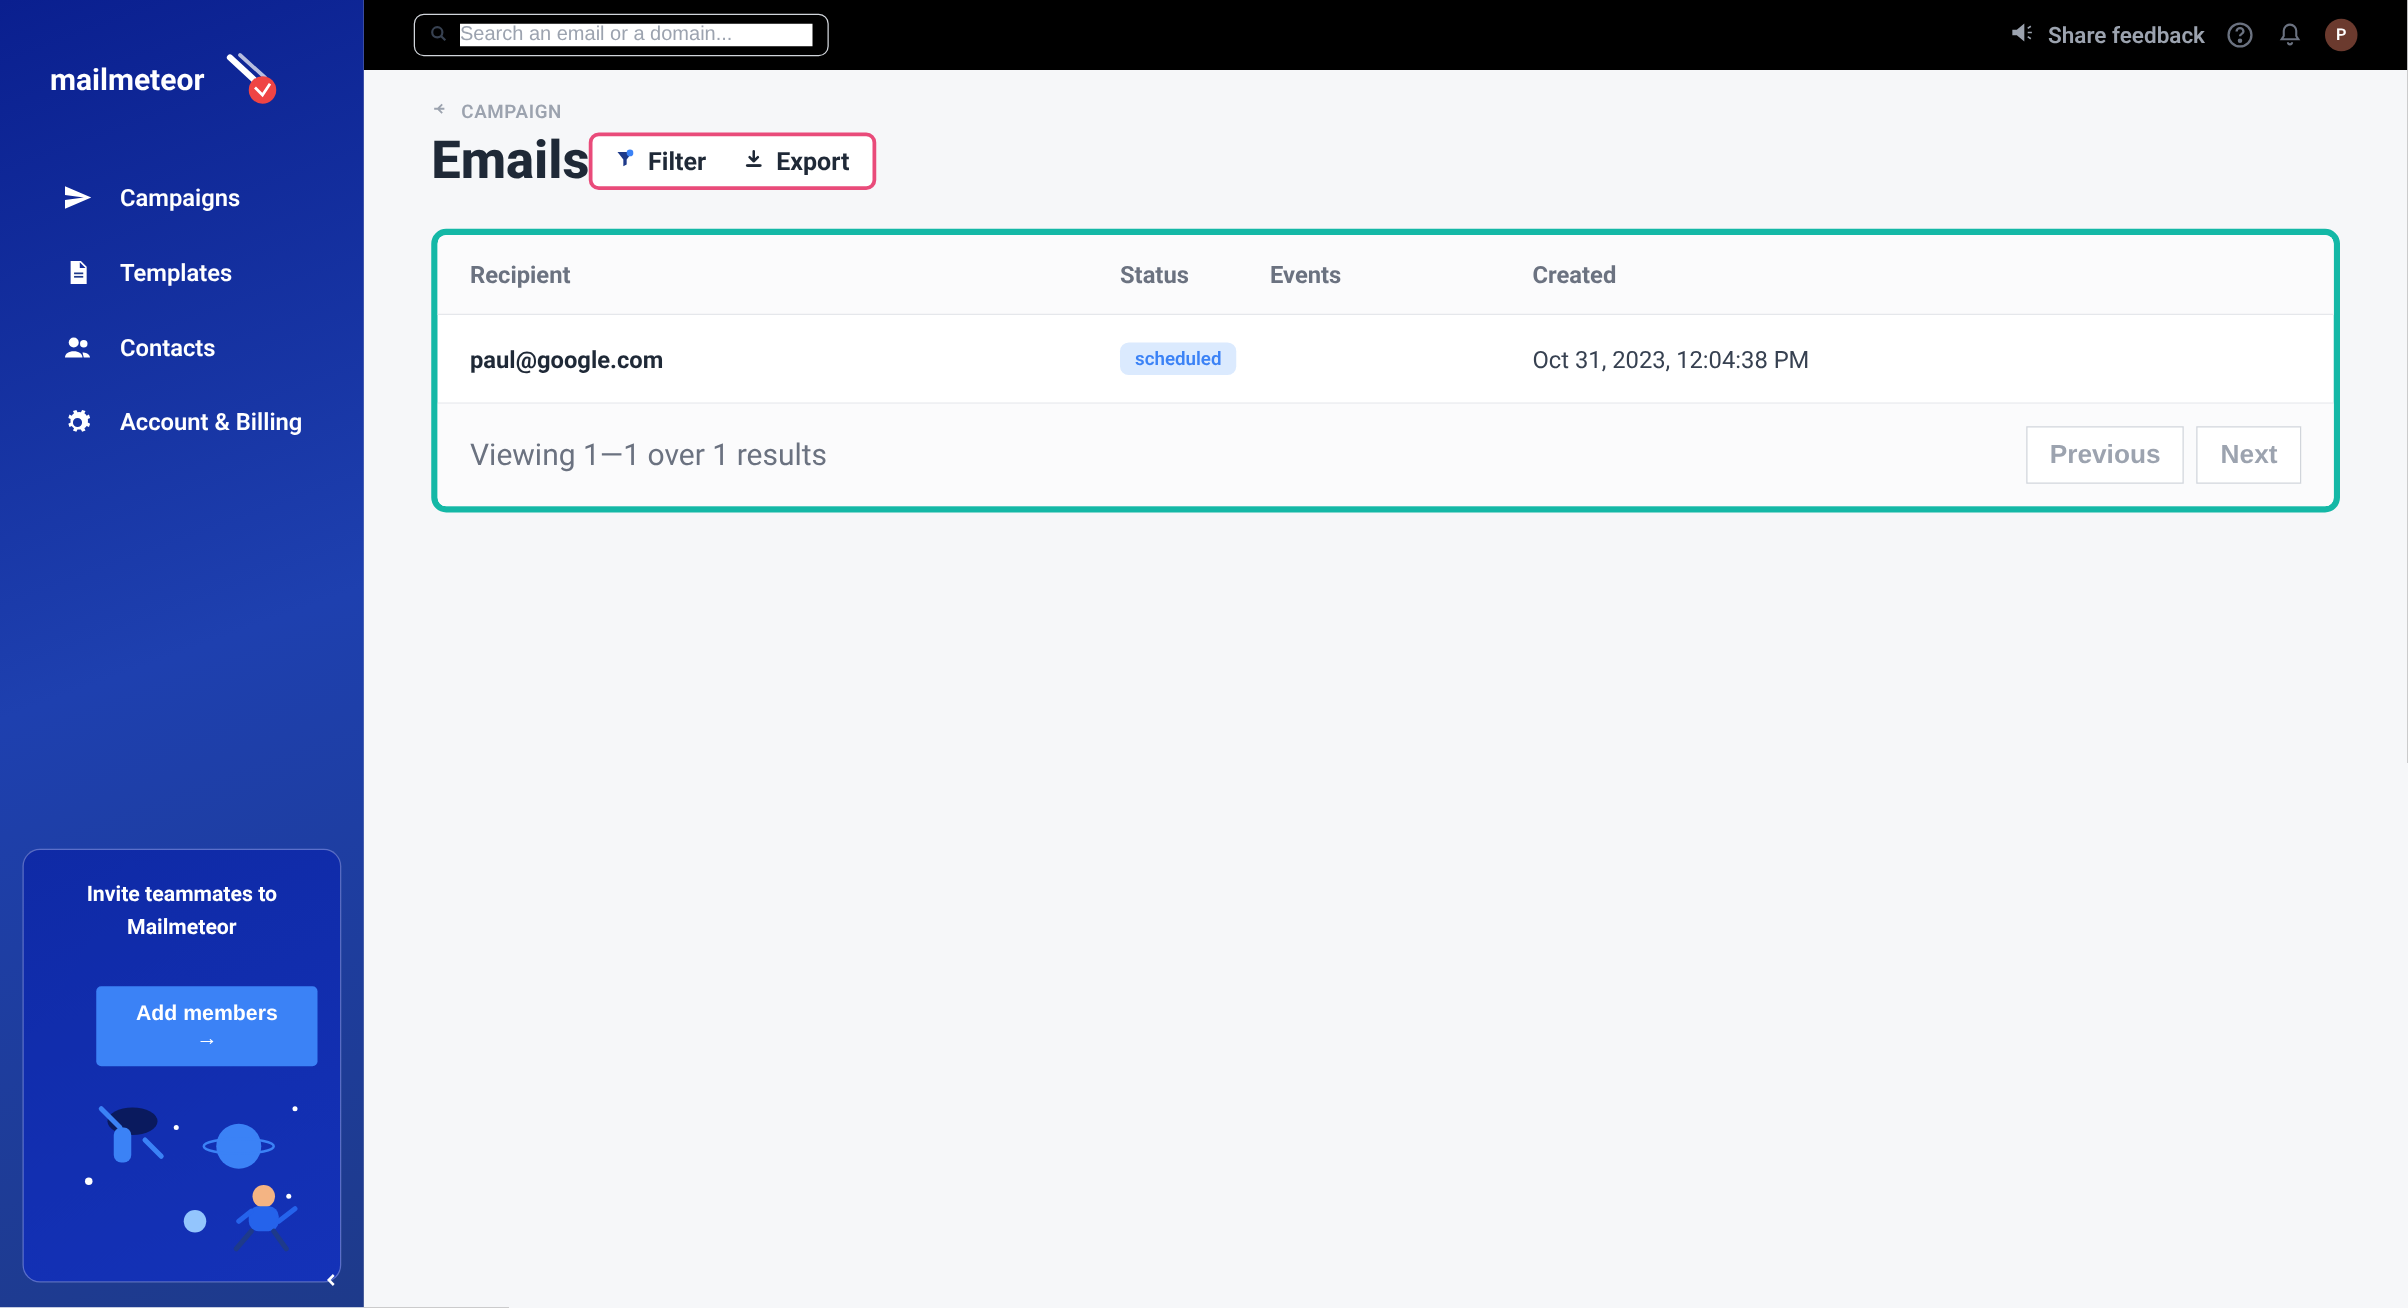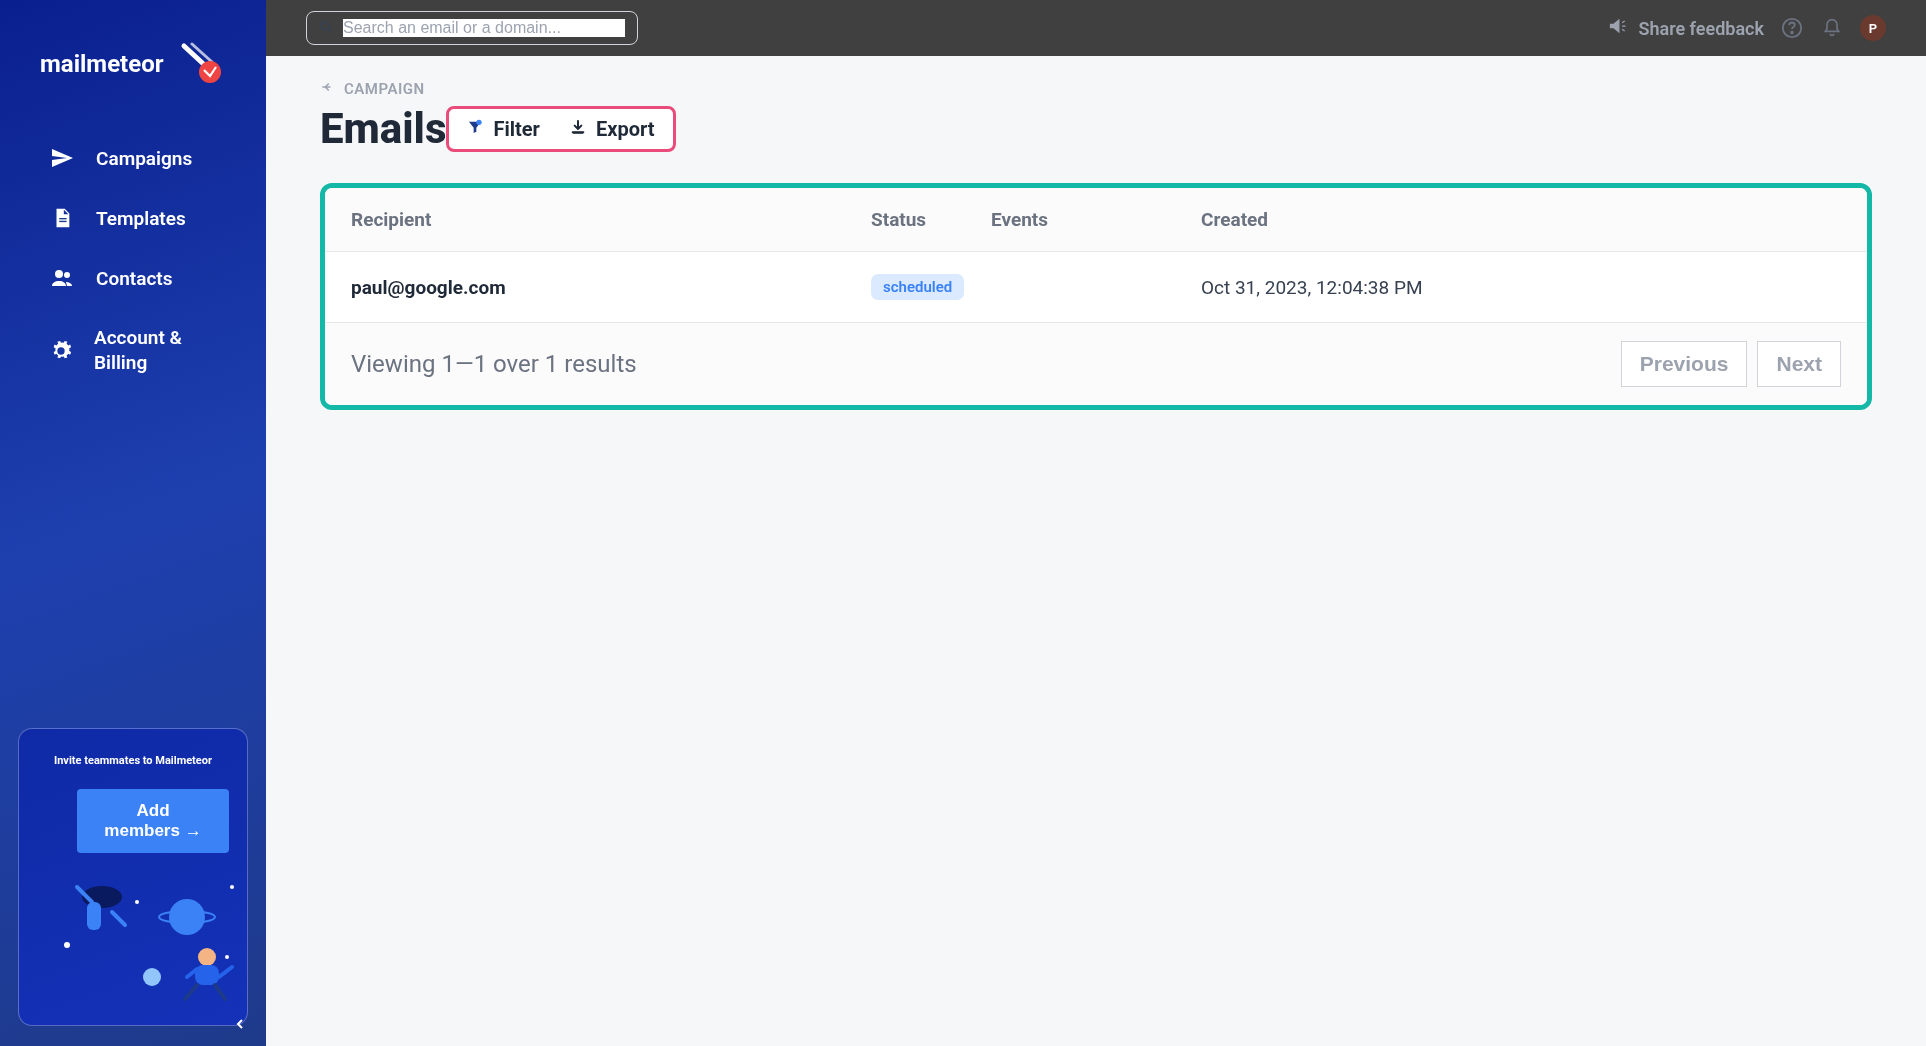--- a/index.html
+++ b/index.html
@@ -4,21 +4,21 @@
 <style>
 * { margin: 0; padding: 0; box-sizing: border-box; }
 body {
   font-family: -apple-system, BlinkMacSystemFont, 'Segoe UI', Roboto, sans-serif;
   background: #fff;
   display: flex;
   height: 100vh;
   overflow: hidden;
 }
 .sidebar {
-  width: 266px;
+  width: 291px;
   background: linear-gradient(160deg, #0a1f8f 0%, #1e40af 50%, #1e3a8a 100%);
   color: #fff;
   display: flex;
   flex-direction: column;
   position: relative;
 }
 .logo-area {
   padding: 40px 30px 30px 40px;
   display: flex;
   align-items: center;
@@ -57,23 +57,23 @@
   margin: 20px 18px;
   border: 1px solid rgba(255,255,255,0.3);
   border-radius: 14px;
   padding: 24px 18px 18px;
   text-align: center;
   background: linear-gradient(160deg, #0f2aa6 0%, #1432b8 100%);
   position: relative;
   overflow: hidden;
 }
 .invite-title {
-  font-size: 11px;
-  font-weight: 700;
-  margin-bottom: 20px;
+  font-size: 17px;
+  font-weight: 700;
+  margin-bottom: 34px;
   line-height: 1.5;
 }
 .invite-btn {
   background: #3b82f6;
   color: #fff;
   border: none;
   border-radius: 4px;
   padding: 12px 22px;
   font-size: 17px;
   font-weight: 700;
@@ -92,21 +92,21 @@
   position: absolute;
   bottom: 12px;
   right: 20px;
   color: #fff;
   cursor: pointer;
 }
 .main {
   flex: 1;
   display: flex;
   flex-direction: column;
-  background: #404040;
+  background: #000000;
 }
 .topbar {
   height: 56px;
   display: flex;
   align-items: center;
   padding: 0 40px;
   gap: 16px;
 }
 .search-box {
   width: 332px;

